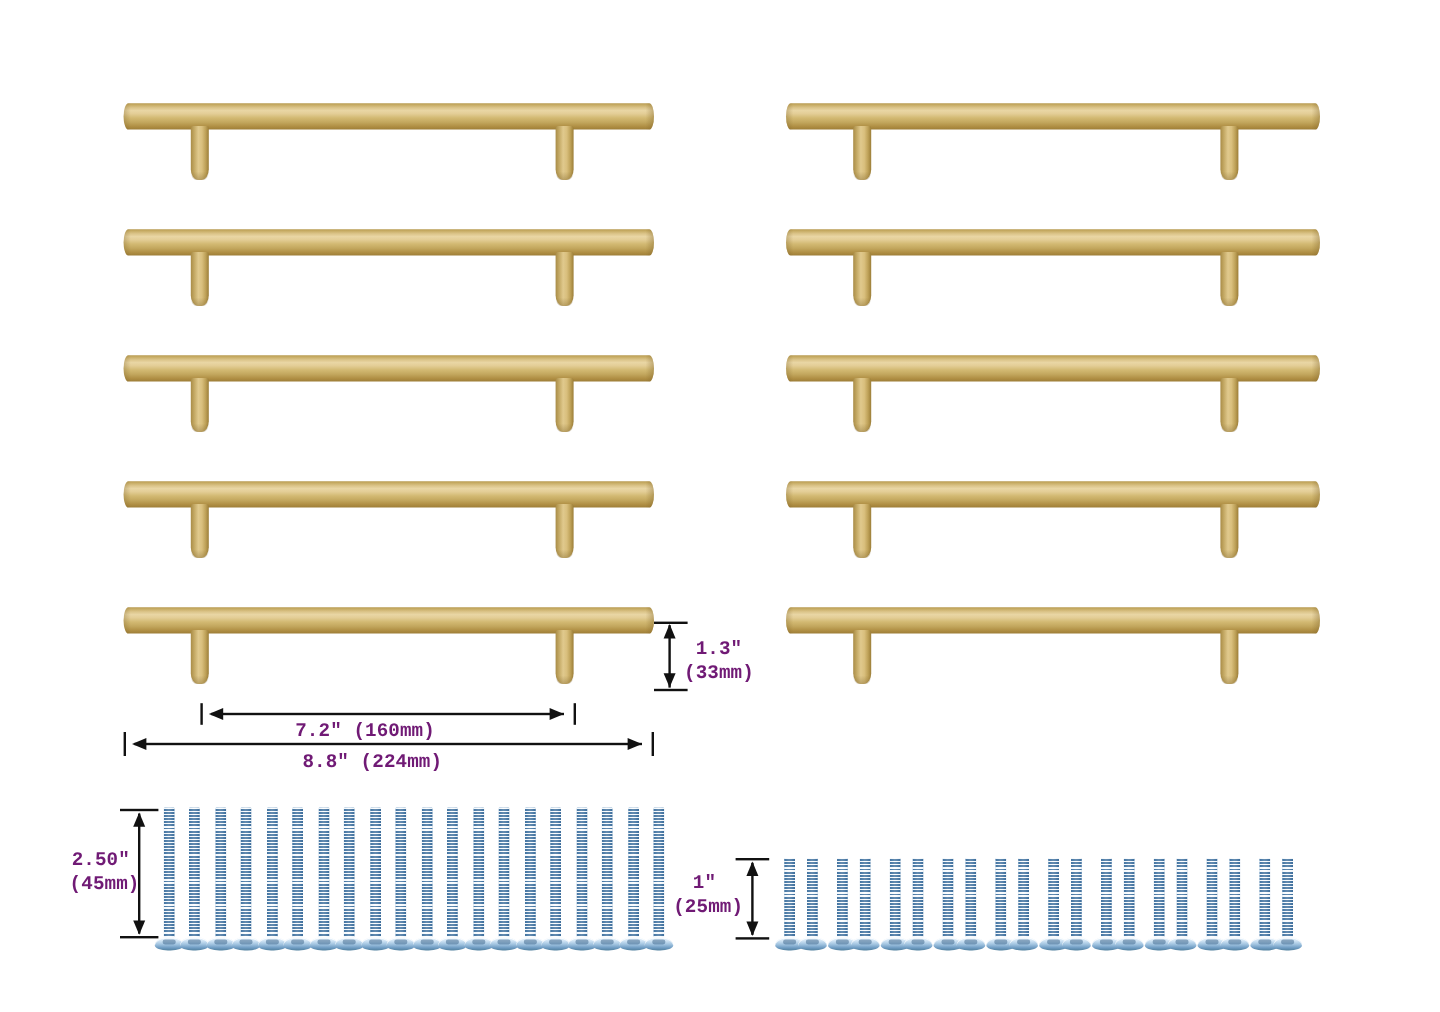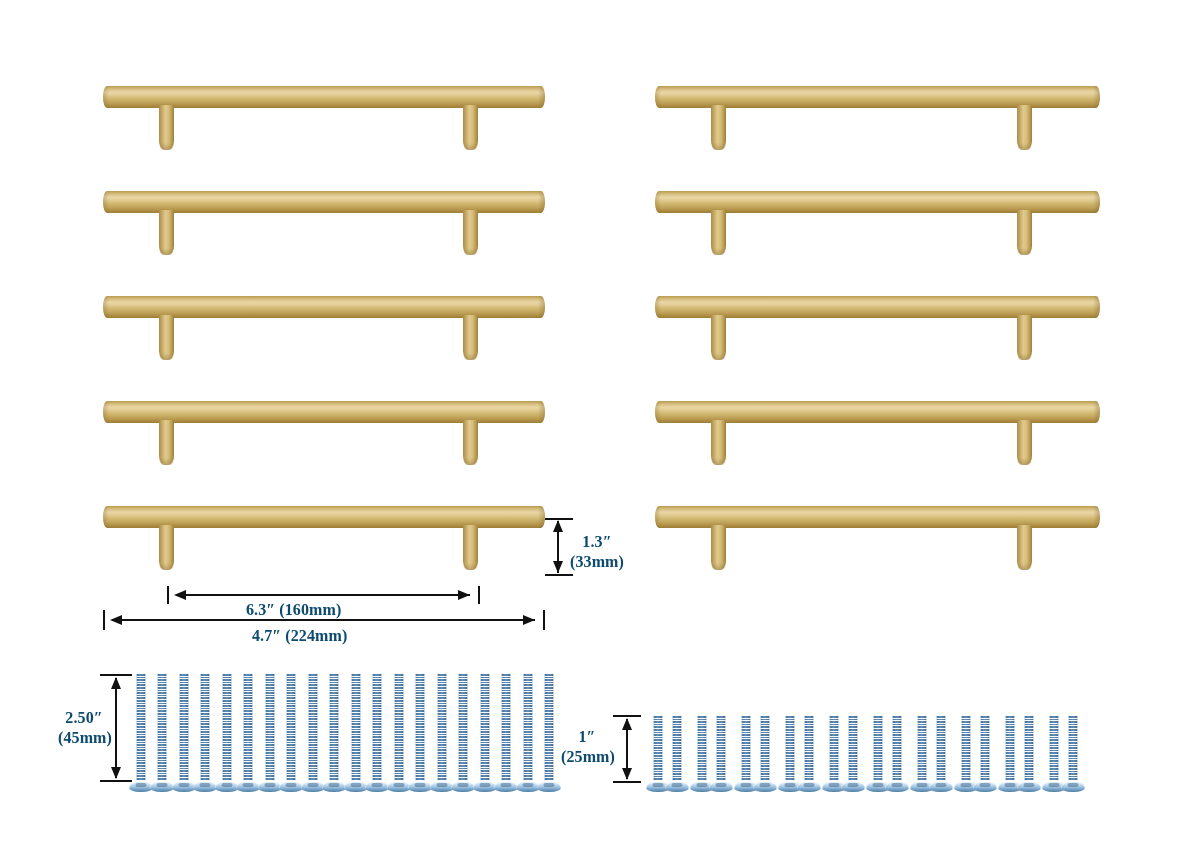--- a/index.html
+++ b/index.html
@@ -131,24 +131,24 @@
     border-right: 5px solid transparent;
     border-bottom: 12px solid #111111;
   }
   .arrow-down {
     border-left: 5px solid transparent;
     border-right: 5px solid transparent;
     border-top: 12px solid #111111;
   }
   .dim-label {
     position: absolute;
-    color: #0c4a6e;
+    color: #701a75;
     font-size: 16px;
     font-weight: 700;
-    font-family: Liberation Serif, serif;
+    font-family: Liberation Mono, monospace;
     white-space: nowrap;
     letter-spacing: 0.1px;
   }
   .dim-label.center {
     text-align: center;
   }
   .dim-label .ln {
     display: block;
     line-height: 1.22;
   }
@@ -294,32 +294,32 @@
     </div>
   </div>
 
   <div>
     <div class="tick-v" style="left:167px; top:586px; height:18px;"></div>
     <div class="tick-v" style="left:478px; top:586px; height:18px;"></div>
     <div class="dim-line dim-h" style="left:176px; top:594px; width:294px;"></div>
     <div class="arrow arrow-left" style="left:174px; top:590px;"></div>
     <div class="arrow arrow-right" style="left:458px; top:590px;"></div>
     <div class="dim-label center" style="left:246px; top:600px;">
-      <span class="ln">6.3″  (160mm)</span>
+      <span class="ln">7.2″  (160mm)</span>
     </div>
   </div>
 
   <div>
     <div class="tick-v" style="left:103px; top:610px; height:20px;"></div>
     <div class="tick-v" style="left:543px; top:610px; height:20px;"></div>
     <div class="dim-line dim-h" style="left:112px; top:619px; width:423px;"></div>
     <div class="arrow arrow-left" style="left:110px; top:615px;"></div>
     <div class="arrow arrow-right" style="left:523px; top:615px;"></div>
     <div class="dim-label center" style="left:252px; top:626px;">
-      <span class="ln">4.7″  (224mm)</span>
+      <span class="ln">8.8″  (224mm)</span>
     </div>
   </div>
 
   <div>
     <div class="tick-h" style="left:100px; top:674px; width:32px;"></div>
     <div class="tick-h" style="left:100px; top:780px; width:32px;"></div>
     <div class="dim-line dim-v" style="left:115px; top:678px; height:100px;"></div>
     <div class="arrow arrow-up" style="left:111px; top:677px;"></div>
     <div class="arrow arrow-down" style="left:111px; top:767px;"></div>
     <div class="dim-label center" style="left:58px; top:708px; width:52px;">

